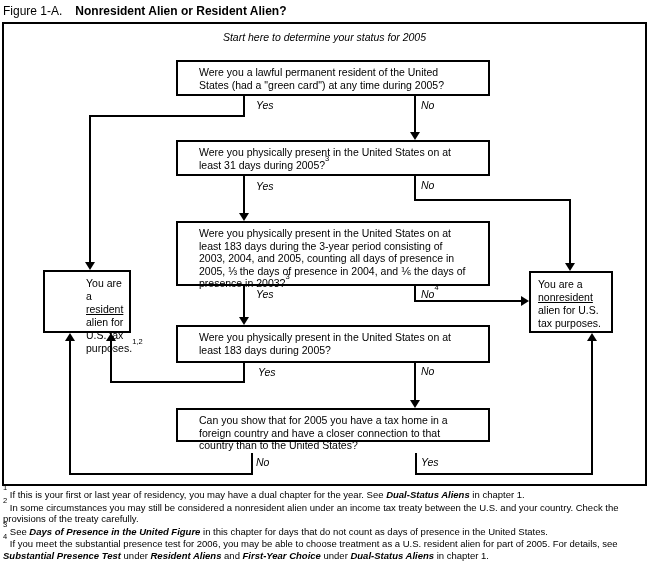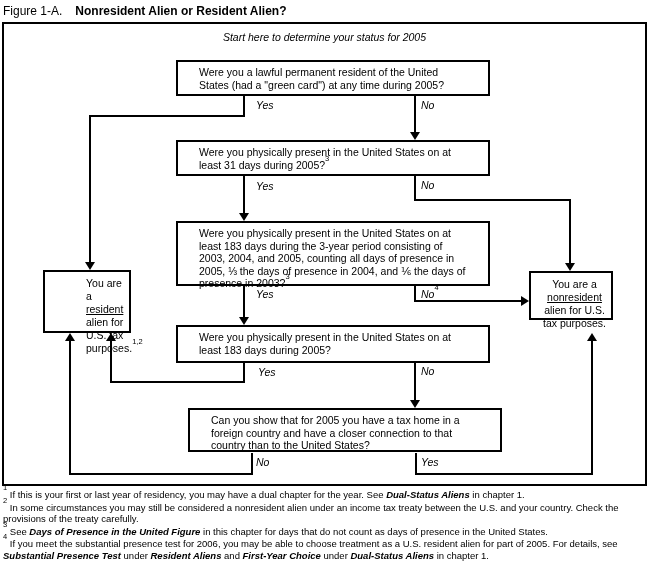--- a/index.html
+++ b/index.html
@@ -37,23 +37,23 @@
   .arr.right { border-top:5px solid transparent; border-bottom:5px solid transparent; border-left:8px solid #000; }
   .footnotes { position:absolute; left:3px; top:489px; width:648px; font-size:9.5px; line-height:11.5px; }
   .footnotes .fn { margin-bottom:1px; }
   .footnotes i { font-style:italic;font-weight:bold; }
 
   
   #q1 { left:176px; top:60px;  width:314px; height:36px; }
   #q2 { left:176px; top:140px; width:314px; height:36px; }
   #q3 { left:176px; top:221px; width:314px; height:65px; }
   #q4 { left:176px; top:325px; width:314px; height:38px; }
-  #q5 { left:176px; top:408px; width:314px; height:44px;margin-left:12px; }
+  #q5 { left:176px; top:408px; width:314px; height:34px; }
   #res    { left:43px;  top:270px; width:88px; height:63px;padding-left:41px; }
-  #nonres { left:529px; top:271px; width:84px; height:49px;text-align:center; }
+  #nonres { left:529px; top:271px; width:84px; height:62px; }
 
   #lbl-q1-yes { left:256px; top:99px;  } #lbl-q1-no { left:421px; top:99px;  }
   #lbl-q2-yes { left:256px; top:180px; } #lbl-q2-no { left:421px; top:179px; }
   #lbl-q3-yes { left:256px; top:288px; } #lbl-q3-no { left:421px; top:288px; }
   #lbl-q4-yes { left:258px; top:366px; } #lbl-q4-no { left:421px; top:365px; }
   #lbl-q5-no  { left:256px; top:456px; } #lbl-q5-yes { left:421px; top:456px; }
 
   #l-yes1-a { left:243px; top:96px;  width:2px;   height:21px; }
   #l-yes1-b { left:89px;  top:115px; width:156px; height:2px;  }
   #l-yes1-c { left:89px;  top:115px; width:2px;   height:149px;}

